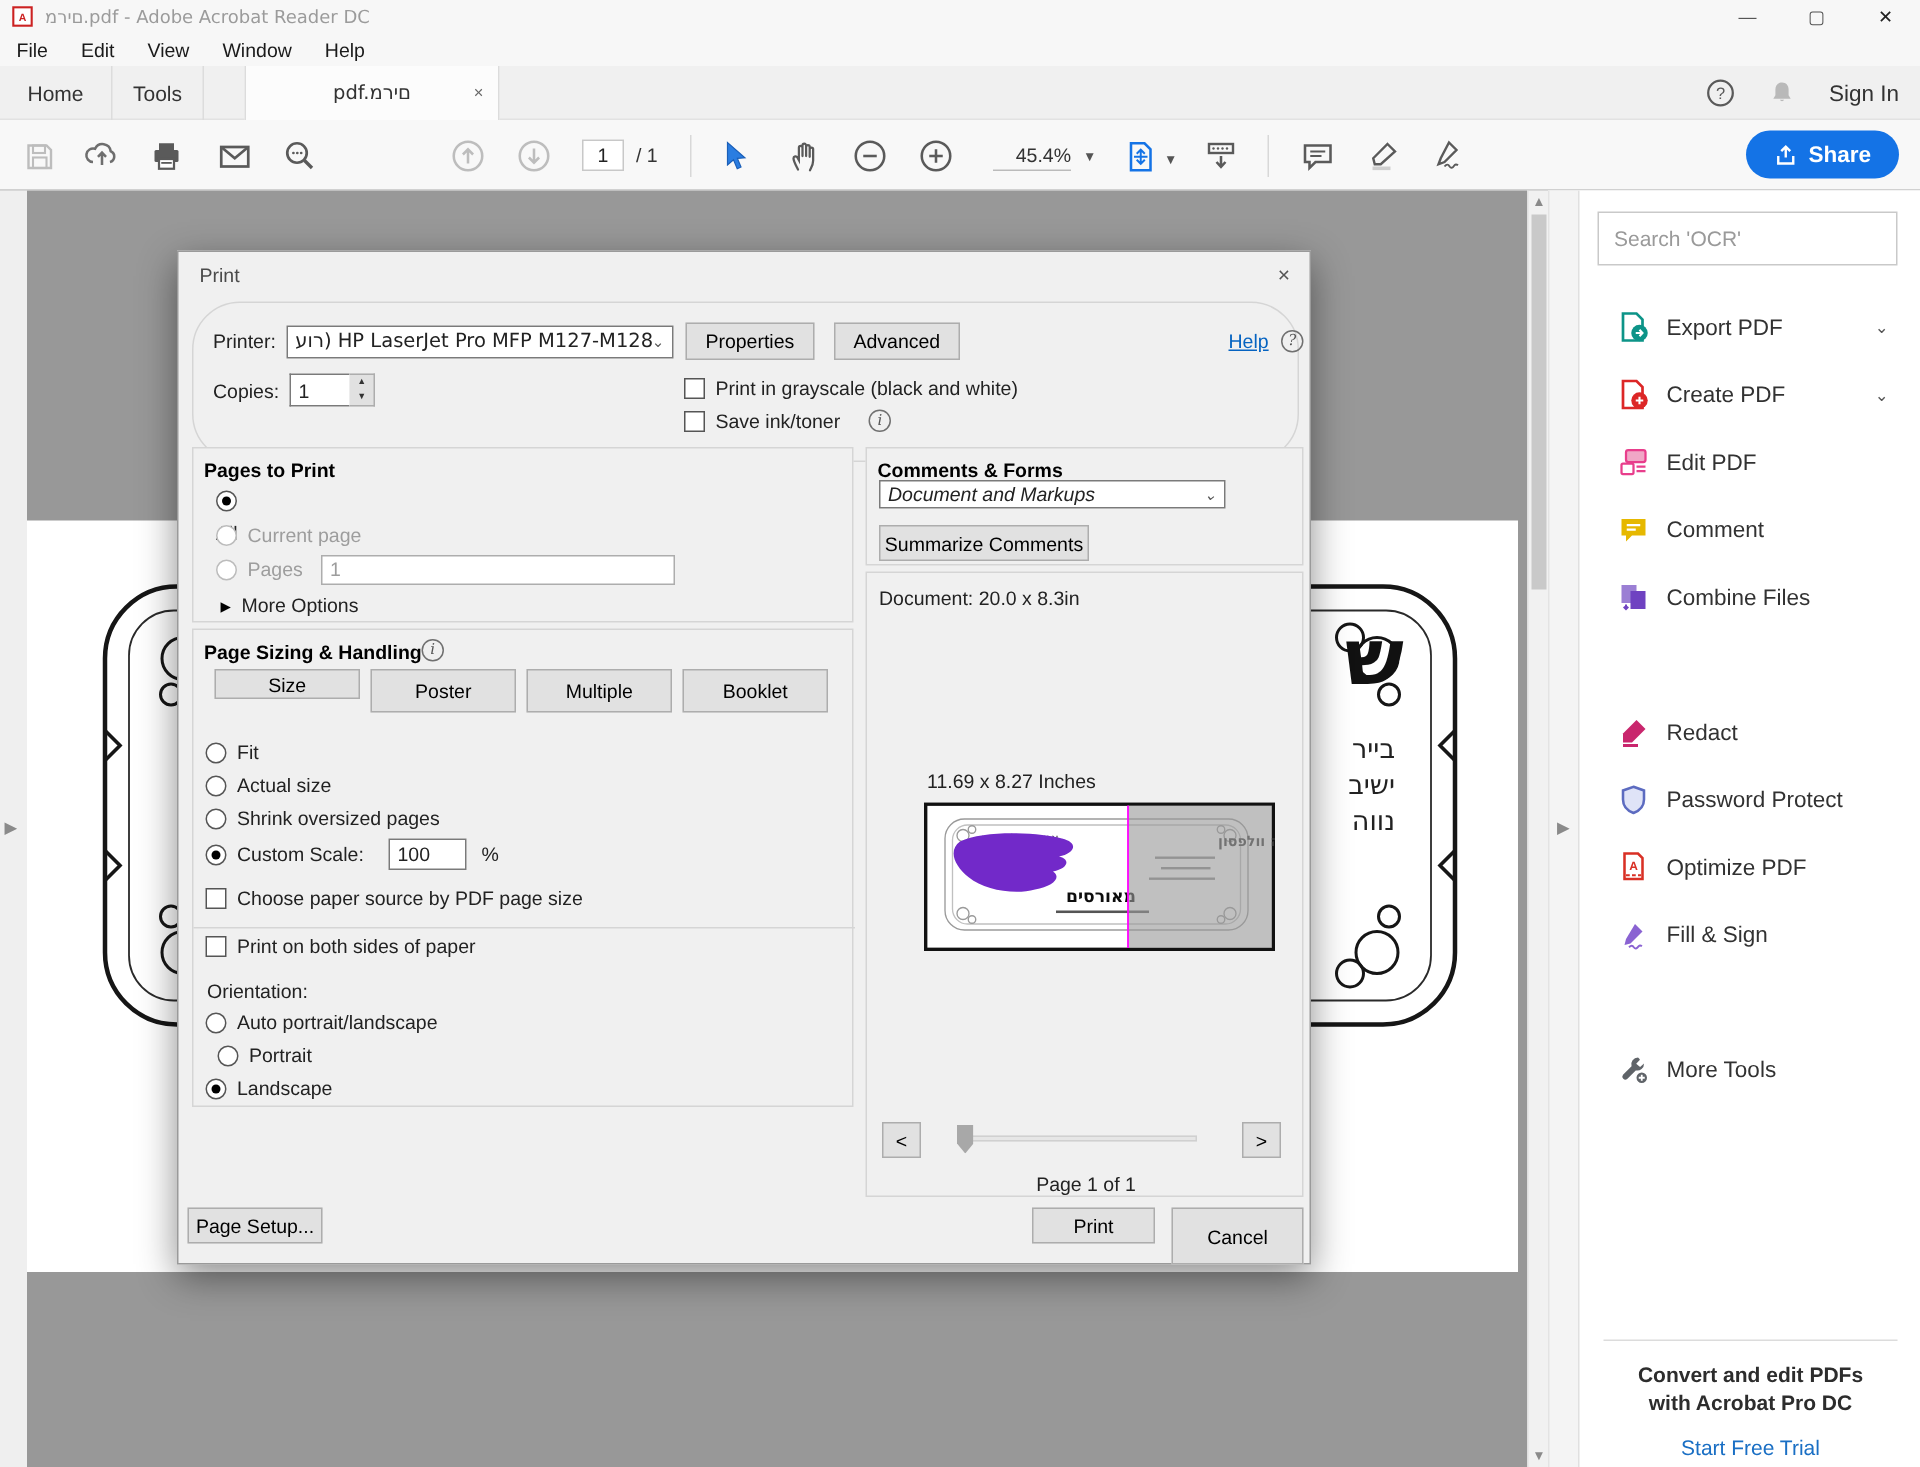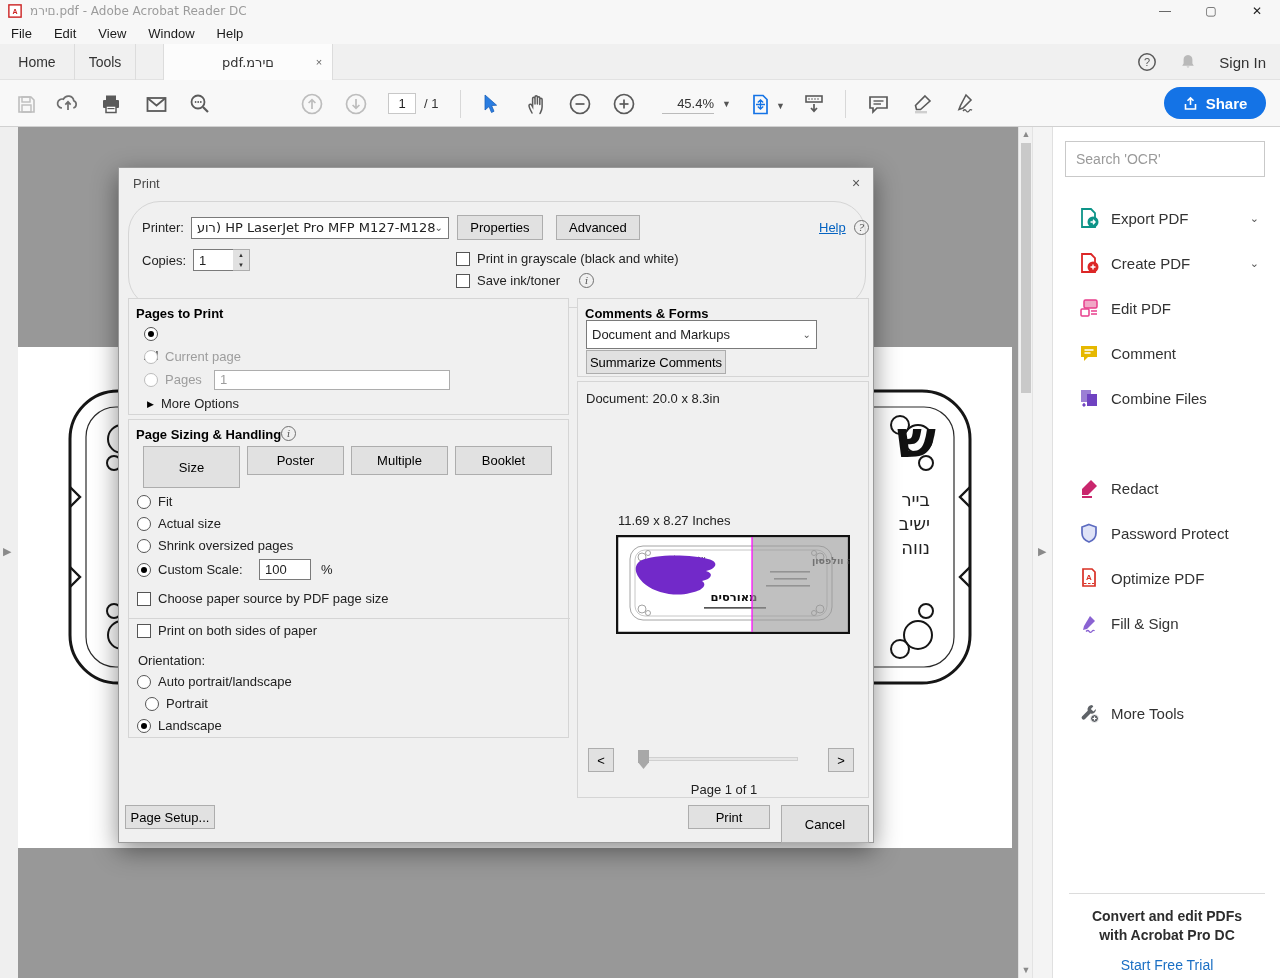--- a/index.html
+++ b/index.html
@@ -357,21 +357,21 @@
     </div>
     <div class="row" style="left:18px; top:97px;">
       <span style="font-size:9px; color:#000;">▶</span>
       <span>More Options</span>
     </div>
   </div>
 
   <div class="group" style="left:9px; top:251px; width:441px; height:319px;">
     <span class="gtitle">Page Sizing &amp; Handling</span>
     <span class="infoi" style="position:absolute; left:152px; top:6px;">i</span>
-    <div class="wbtn" style="position:absolute; left:14px; top:26px; width:97px; height:42px;">Size</div>
+    <div class="wbtn" style="position:absolute; left:14px; top:26px; width:97px; height:20px;">Size</div>
     <div class="wbtn" style="position:absolute; left:118px; top:26px; width:97px; height:29px;">Poster</div>
     <div class="wbtn" style="position:absolute; left:222px; top:26px; width:97px; height:29px;">Multiple</div>
     <div class="wbtn" style="position:absolute; left:326px; top:26px; width:97px; height:29px;">Booklet</div>
     <div class="row" style="left:8px; top:74px;">
       <span class="wradio"></span>
       <span>Fit</span>
     </div>
     <div class="row" style="left:8px; top:96px;">
       <span class="wradio"></span>
       <span>Actual size</span>
@@ -407,21 +407,21 @@
       <span>Portrait</span>
     </div>
     <div class="row" style="left:8px; top:298px;">
       <span class="wradio sel"></span>
       <span>Landscape</span>
     </div>
   </div>
 
   <div class="group" style="left:458px; top:130px; width:292px; height:79px;">
     <span class="gtitle">Comments &amp; Forms</span>
-    <div class="field" style="position:absolute; left:8px; top:21px; width:231px; height:29px;">
+    <div class="field" style="position:absolute; left:8px; top:21px; width:231px; height:19px;font-style:italic;">
       <span>Document and Markups</span>
       <span class="ddcaret">⌄</span>
     </div>
     <div class="wbtn" style="position:absolute; left:8px; top:51px; width:140px; height:24px;">Summarize Comments</div>
   </div>
 
   <div class="group" style="left:458px; top:213px; width:292px; height:417px;">
     <div style="position:absolute; left:8px; top:9px; font-size:13px;">Document: 20.0 x 8.3in</div>
     <div style="position:absolute; left:40px; top:131px; font-size:13px;">11.69 x 8.27 Inches</div>
 

